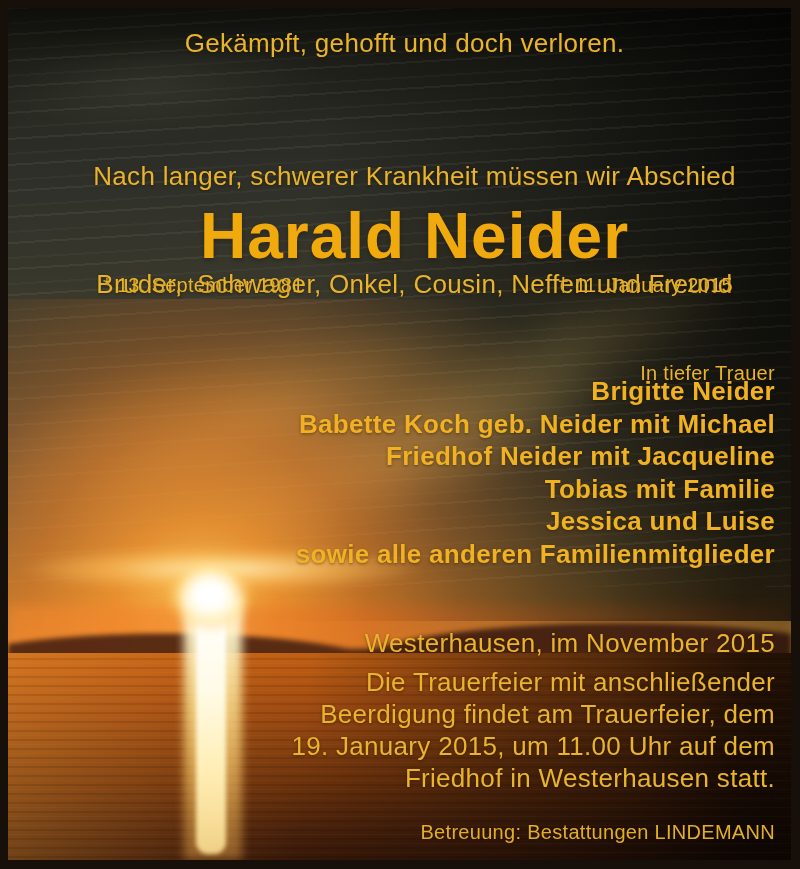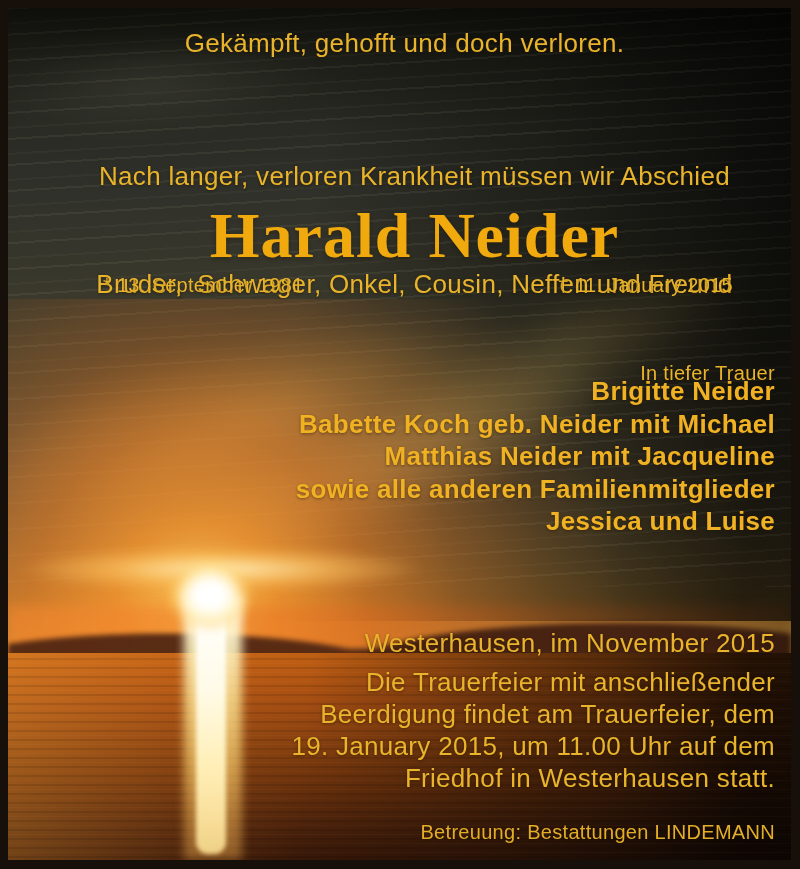--- a/index.html
+++ b/index.html
@@ -64,21 +64,21 @@
        background:linear-gradient(180deg,rgba(0,0,0,.5) 0%,rgba(0,0,0,.15) 6%,transparent 14%),
                   linear-gradient(262deg,rgba(0,0,0,.35),transparent 30%),
                   radial-gradient(140% 120% at 28% 40%,transparent 55%,rgba(0,0,0,.26) 88%,rgba(0,0,0,.42) 100%);}
 
   
   .txt{position:absolute;color:#e9b42c;text-shadow:0 1px 3px rgba(30,20,5,.45);letter-spacing:.3px;}
   .center{text-align:center;}
   .epigraph{top:20px;left:10px;right:0;font-size:26px;}
   .intro{top:78px;left:30px;right:0;font-size:26px;line-height:36px;white-space:pre;}
   .name{top:191px;left:30px;right:0;font-size:64px;font-weight:bold;letter-spacing:1px;
-        font-family:Liberation Serif, serif;color:#f1aa0e;text-shadow:0 2px 4px rgba(30,20,5,.4);}
+        font-family:Liberation Sans, sans-serif;color:#f1aa0e;text-shadow:0 2px 4px rgba(30,20,5,.4);}
   .dates{top:266px;left:95px;width:630px;display:flex;justify-content:space-between;font-size:20px;}
   .right{right:16px;text-align:right;}
   .mourn-header{top:354px;font-size:20px;}
   .mourners{top:367px;font-size:26px;font-weight:bold;line-height:32.5px;color:#f0b122;}
   .place{top:611px;font-size:26px;margin-top:9px;}
   .funeral{top:658px;font-size:26px;line-height:32px;}
   .care{top:813px;font-size:20px;color:#e3ad28;}
 </style>
 </head>
 <body>
@@ -101,39 +101,40 @@
     <div class="layer water-shade"></div>
     <div class="layer ripples"></div>
     <div class="layer reflection"></div>
     <div class="layer reflection-core"></div>
     <div class="layer sun-core"></div>
     <div class="layer vignette"></div>
 
     <div class="txt center epigraph">Gekämpft, gehofft und doch verloren.</div>
 
     <div class="txt center intro">
-      <div>Nach langer, verloren Krankheit müssen wir Abschied</div>
+      <div>Nach langer, schwerer Krankheit müssen wir Abschied</div>
       <div>Bruder,  Schwager, Onkel, Cousin, Neffen und Freund</div>
     </div>
 
     <h1 class="txt center name" style="margin:0">Harald Neider</h1>
 
     <div class="txt dates">
       <span>* 13. September 1981</span>
       <span>† 11. January 2015</span>
     </div>
 
     <div class="txt right mourn-header">In tiefer Trauer</div>
 
     <div class="txt right mourners">
       <div>Brigitte Neider</div>
       <div>Babette Koch geb. Neider mit Michael</div>
-      <div>Matthias Neider mit Jacqueline</div>
+      <div>Friedhof Neider mit Jacqueline</div>
+      <div>Tobias mit Familie</div>
+      <div>Jessica und Luise</div>
       <div>sowie alle anderen Familienmitglieder</div>
-      <div>Jessica und Luise</div>
     </div>
 
     <div class="txt right place">Westerhausen, im November 2015</div>
 
     <div class="txt right funeral">
       <div>Die Trauerfeier mit anschließender</div>
       <div>Beerdigung findet am Trauerfeier, dem</div>
       <div>19. January 2015, um 11.00 Uhr auf dem</div>
       <div>Friedhof in Westerhausen statt.</div>
     </div>

